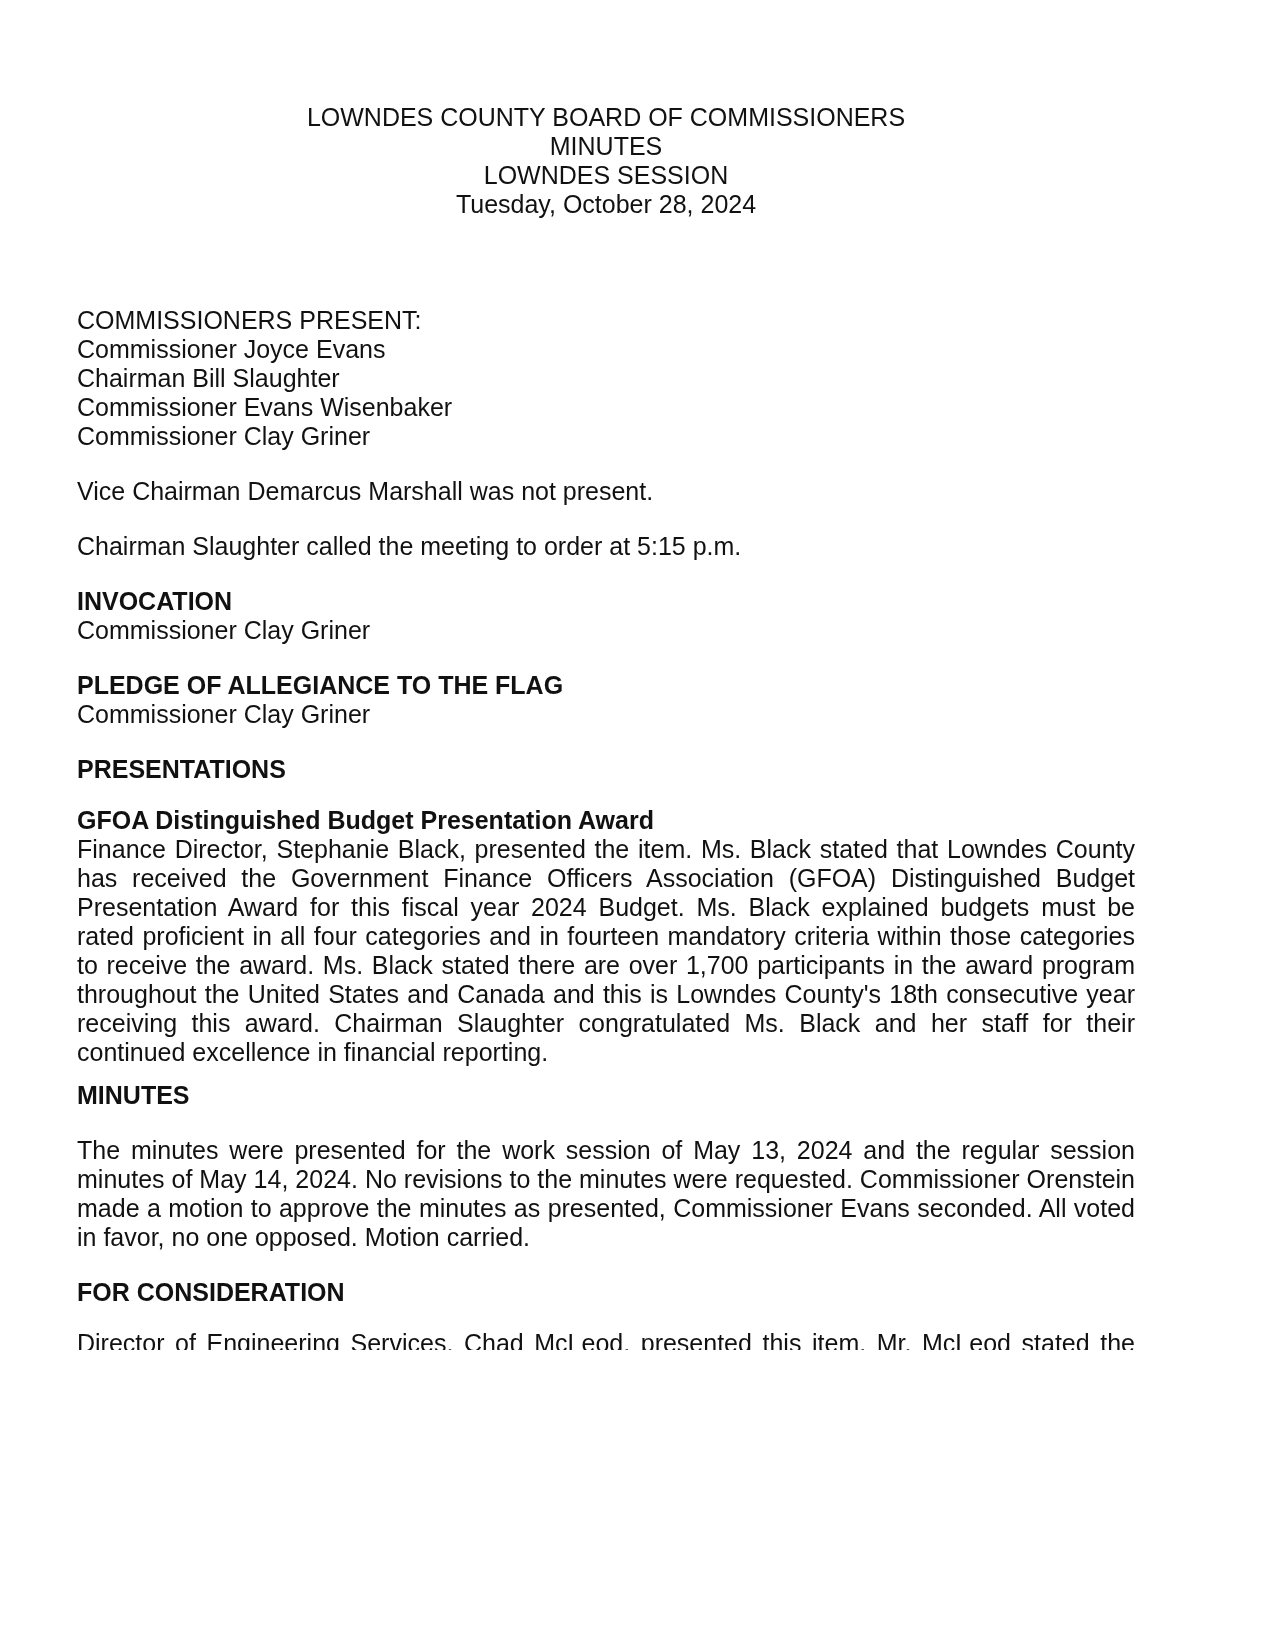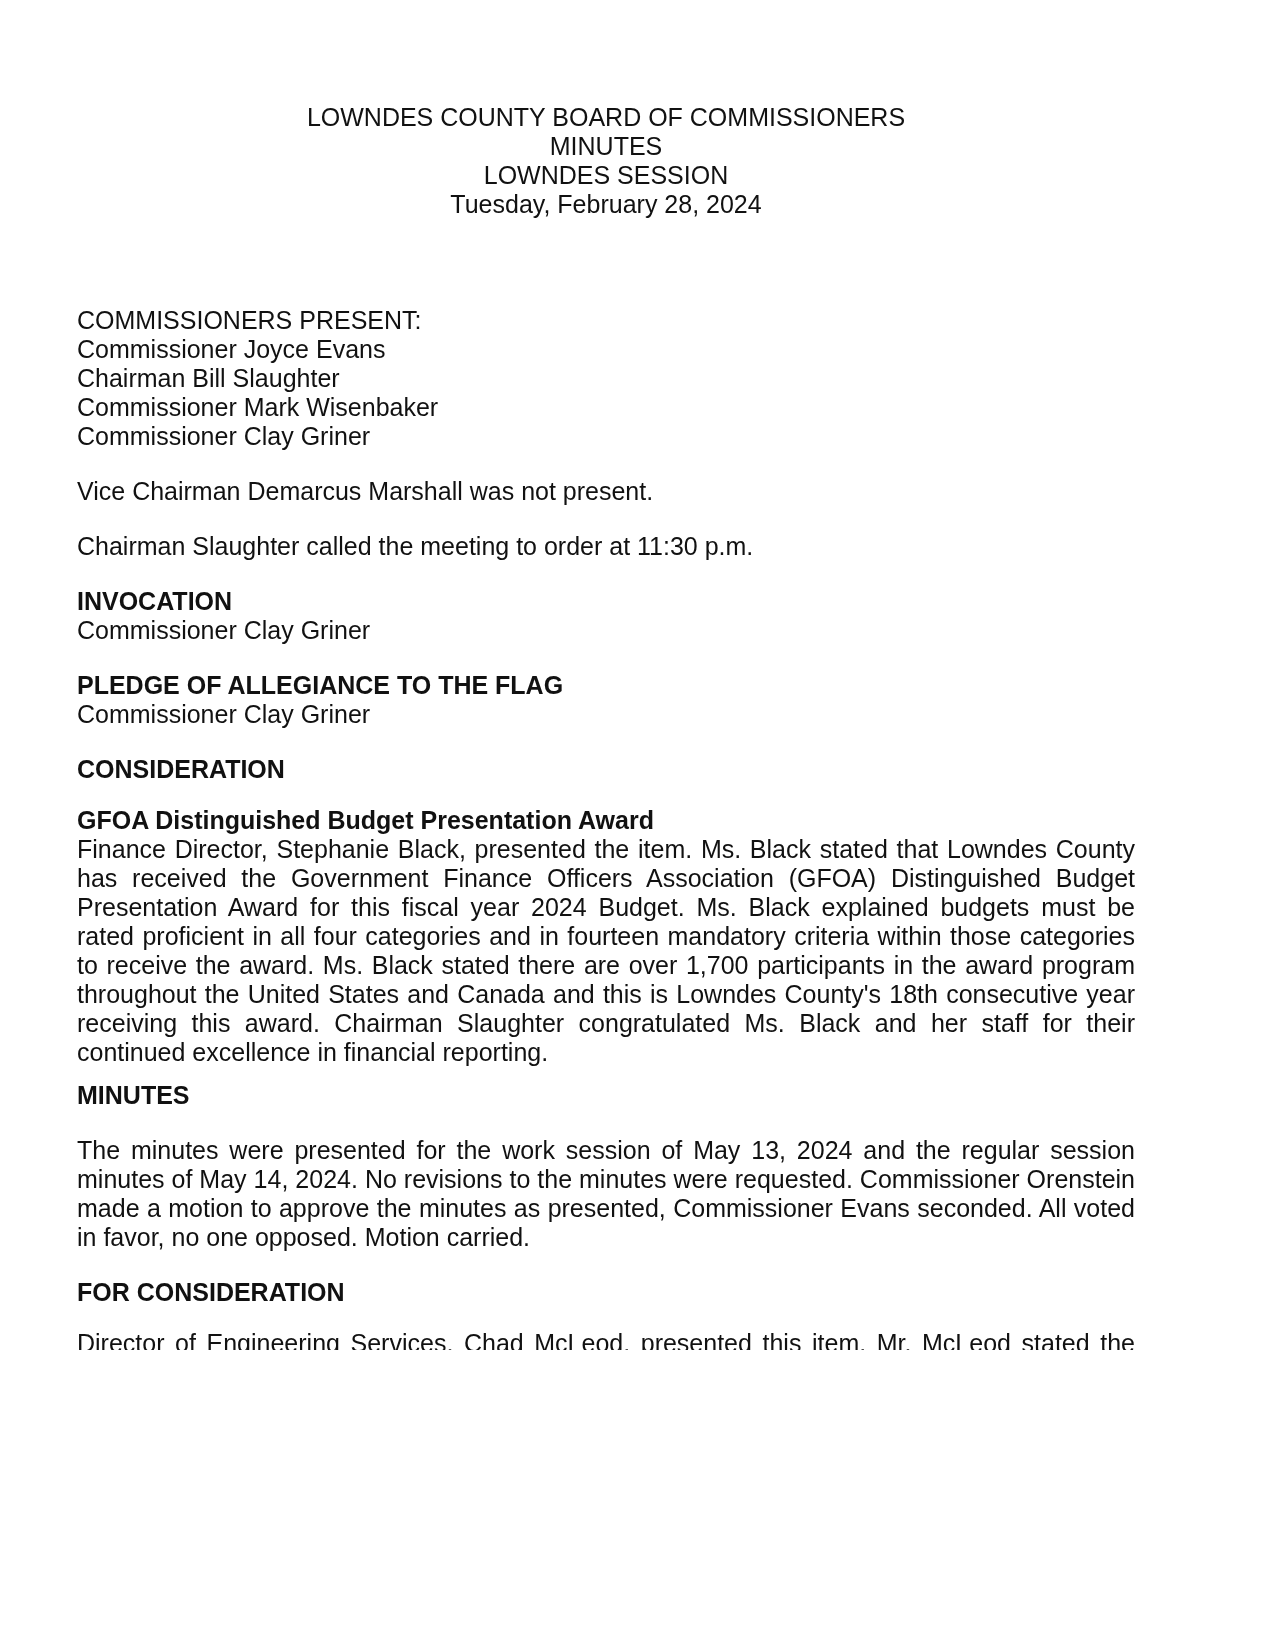--- a/index.html
+++ b/index.html
@@ -29,46 +29,46 @@
 </style>
 </head>
 <body>
 
 <main class="page">
 
   <header class="doc-header">
     <p>LOWNDES COUNTY BOARD OF COMMISSIONERS</p>
     <p>MINUTES</p>
     <p>LOWNDES SESSION</p>
-    <p>Tuesday, February 28, 2024</p>
+    <p>Tuesday, October 28, 2024</p>
   </header>
 
   <section class="attendance">
     <p>COMMISSIONERS PRESENT:</p>
     <p>Commissioner Joyce Evans</p>
     <p>Chairman Bill Slaughter</p>
-    <p>Commissioner Mark Wisenbaker</p>
+    <p>Commissioner Evans Wisenbaker</p>
     <p>Commissioner Clay Griner</p>
   </section>
 
   <p class="gap">Vice Chairman Demarcus Marshall was not present.</p>
 
-  <p class="gap">Chairman Slaughter called the meeting to order at 11:30 p.m.</p>
+  <p class="gap">Chairman Slaughter called the meeting to order at 5:15 p.m.</p>
 
   <section class="gap">
     <h2>INVOCATION</h2>
     <p>Commissioner Clay Griner</p>
   </section>
 
   <section class="gap">
     <h2>PLEDGE OF ALLEGIANCE TO THE FLAG</h2>
     <p>Commissioner Clay Griner</p>
   </section>
 
-  <h2 class="gap">CONSIDERATION</h2>
+  <h2 class="gap">PRESENTATIONS</h2>
 
   <section class="gap-sm">
     <h3>GFOA Distinguished Budget Presentation Award</h3>
     <p class="justify">Finance Director, Stephanie Black, presented the item.  Ms. Black stated that Lowndes County has received the Government Finance Officers Association (GFOA) Distinguished Budget Presentation Award for this fiscal year 2024 Budget.  Ms. Black explained budgets must be rated proficient in all four categories and in fourteen mandatory criteria within those categories to receive the award.  Ms. Black stated there are over 1,700 participants in the award program throughout the United States and Canada and this is Lowndes County's 18th consecutive year receiving this award.  Chairman Slaughter congratulated Ms. Black and her staff for their continued excellence in financial reporting.</p>
   </section>
 
   <h2 class="gap-xs">MINUTES</h2>
 
   <p class="justify gap">The minutes were presented for the work session of May 13, 2024 and the regular session minutes of May 14, 2024.  No revisions to the minutes were requested.  Commissioner Orenstein made a motion to approve the minutes as presented, Commissioner Evans seconded.  All voted in favor, no one opposed.  Motion carried.</p>
 

